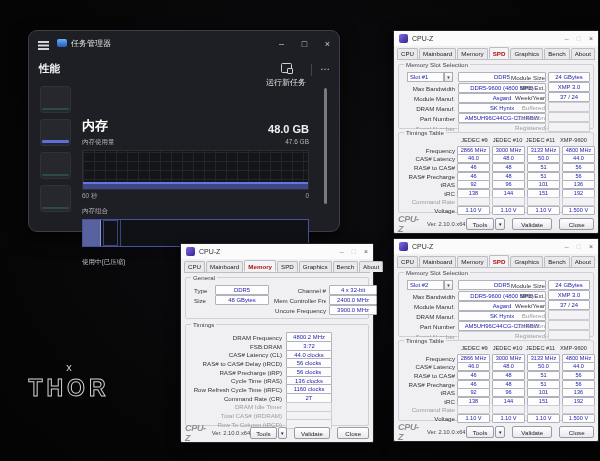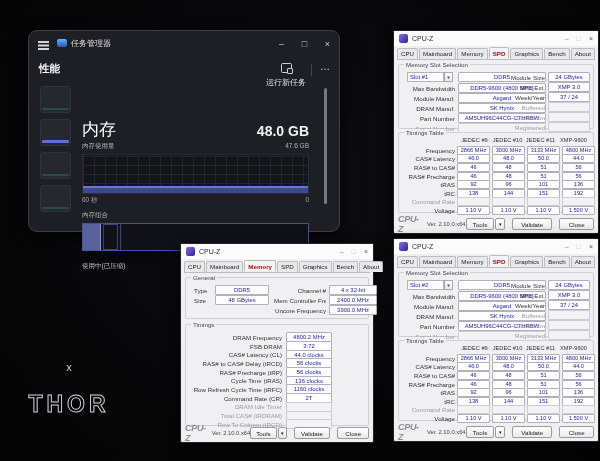--- a/index.html
+++ b/index.html
@@ -27,22 +27,22 @@
               border:1px solid #cfcfd5;border-radius:1px;}
   .tm-sep{position:absolute;right:27px;top:33px;width:1px;height:12px;background:#44454b;}
   .tm-more{position:absolute;right:8px;top:30px;font-size:10px;color:#d8d8dc;letter-spacing:1px;}
   .tm-thumbs{position:absolute;left:11px;top:55px;width:30px;}
   .tm-thumb{width:29px;height:25px;background:#27282d;border:1px solid #313237;border-radius:3px;
             margin-bottom:6px;position:relative;overflow:hidden;}
   .tm-thumbline{position:absolute;left:1px;right:1px;bottom:2px;height:2px;background:#2c4a4c;border-radius:1px;}
   .tm-thumb.active .tm-thumbline{background:#5d6ed8;height:3px;}
   .tm-main{position:absolute;left:53px;top:52px;right:30px;}
   .tm-headrow{display:flex;justify-content:space-between;align-items:flex-end;}
-  .tm-heading{font-size:17px;font-weight:normal;color:#ffffff;line-height:19px;}
-  .tm-total{font-size:14px;font-weight:bold;color:#f0f0f3;margin-top:40px;}
+  .tm-heading{font-size:13px;font-weight:bold;color:#ffffff;line-height:19px;}
+  .tm-total{font-size:11px;font-weight:bold;color:#f0f0f3;margin-top:40px;}
   .tm-subrow{display:flex;justify-content:space-between;margin-top:3px;font-size:6.5px;color:#b4b5ba;}
   .tm-graph{margin-top:3px;height:38px;position:relative;background:#141519;border:1px solid #2b2d33;
             background-image:repeating-linear-gradient(90deg,#24262b 0 1px,transparent 1px 11px),
                              repeating-linear-gradient(0deg,#24262b 0 1px,transparent 1px 9px);}
   .tm-graphfill{position:absolute;left:0;right:0;bottom:0;height:5px;background:#3c4889;border-top:2px solid #6776dd;}
   .tm-axisrow{display:flex;justify-content:space-between;margin-top:2px;font-size:6.5px;color:#a2a3a8;}
   .tm-complabel{margin-top:6px;font-size:6.5px;color:#b4b5ba;}
   .tm-comp{margin-top:3px;height:26px;border:1px solid #46529b;background:#101117;position:relative;}
   .tm-seg1{position:absolute;left:0;top:0;bottom:0;width:17px;background:#57629f;border-right:1px solid #8b95d6;}
   .tm-seg2{position:absolute;left:20px;top:0;bottom:0;width:15px;border:1px solid #3a4578;box-sizing:border-box;}
@@ -119,21 +119,21 @@
        font-size:6.2px;height:12px;line-height:11px;text-align:center;color:#222;box-sizing:border-box;}
   .btn-tools{width:30px;margin-left:auto;}
   .btn-arrow{width:10px;font-size:4.5px;margin-left:1px;}
   .btn-validate{width:42px;margin-left:7px;}
   .btn-close{width:36px;margin-left:7px;}
   
   .brand{position:absolute;left:8px;top:358px;width:122px;text-align:center;}
   .brand-name{font-size:24px;color:#eaeaec;letter-spacing:0.5px;}
   .brand-x{font-size:11px;color:#cfcfd3;margin-top:3px;}
   .brand-series{font-size:23px;font-weight:bold;letter-spacing:4px;color:rgba(0,0,0,0);
-                -webkit-text-stroke:1px #cfcfd3;margin-top:18px;}
+                -webkit-text-stroke:1px #cfcfd3;margin-top:2px;}
 </style>
 </head>
 <body>
 
 <div class="tm">
   <div class="tm-titlebar">
     <span class="tm-burger"></span>
     <span class="tm-appicon"></span>
     <span class="tm-title">任务管理器</span>
     <span class="tm-ctrls">

